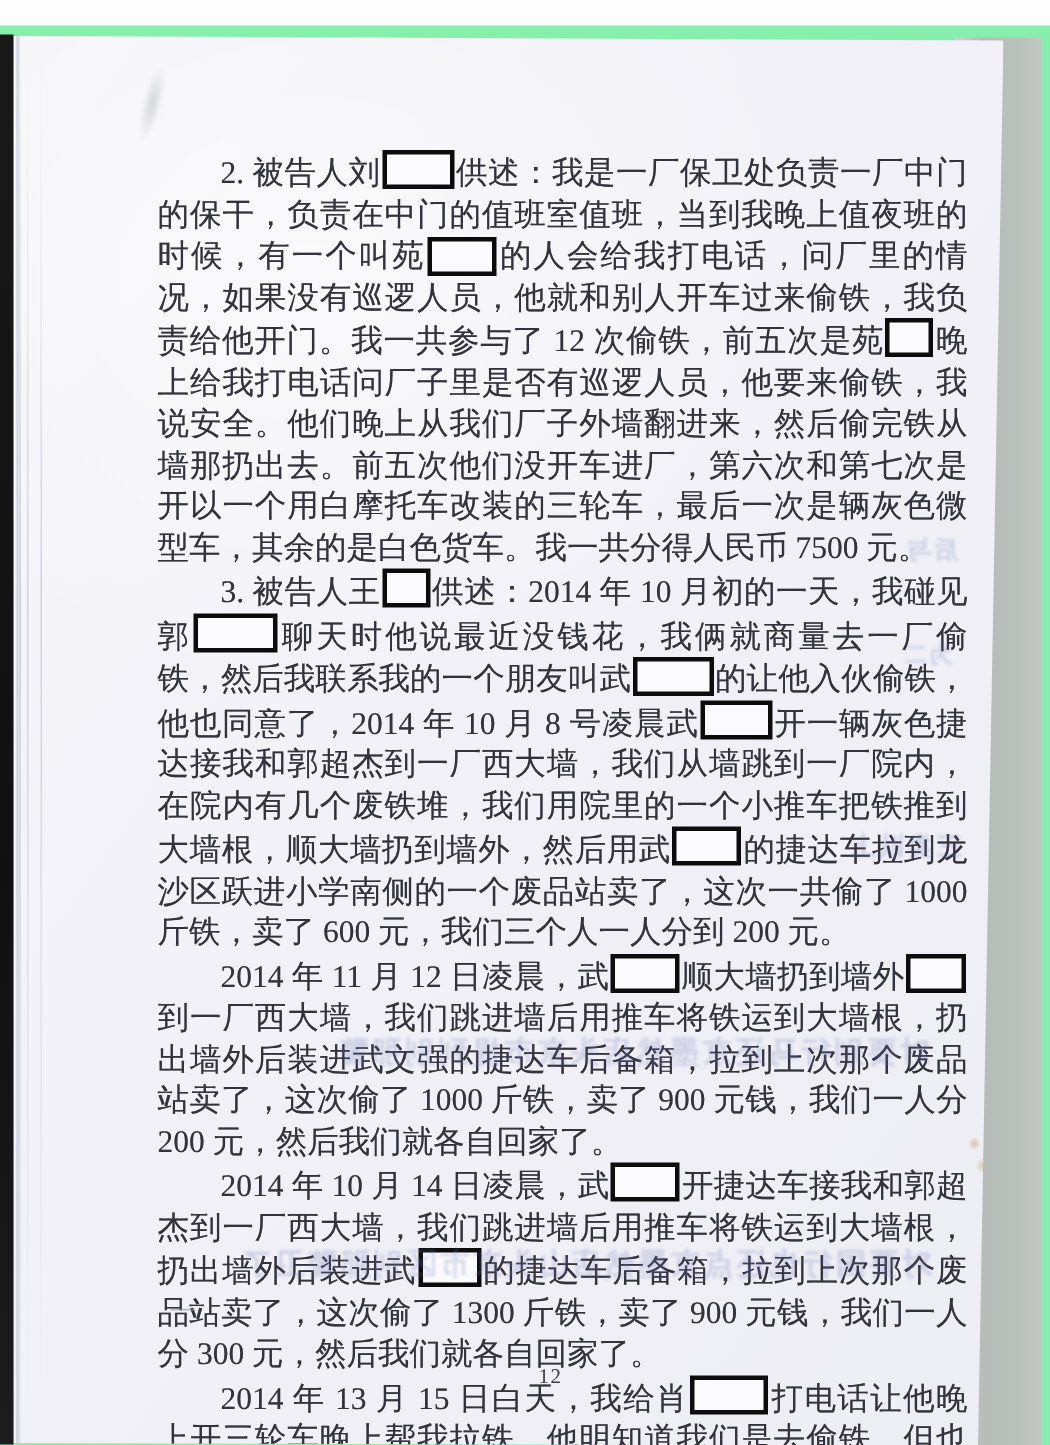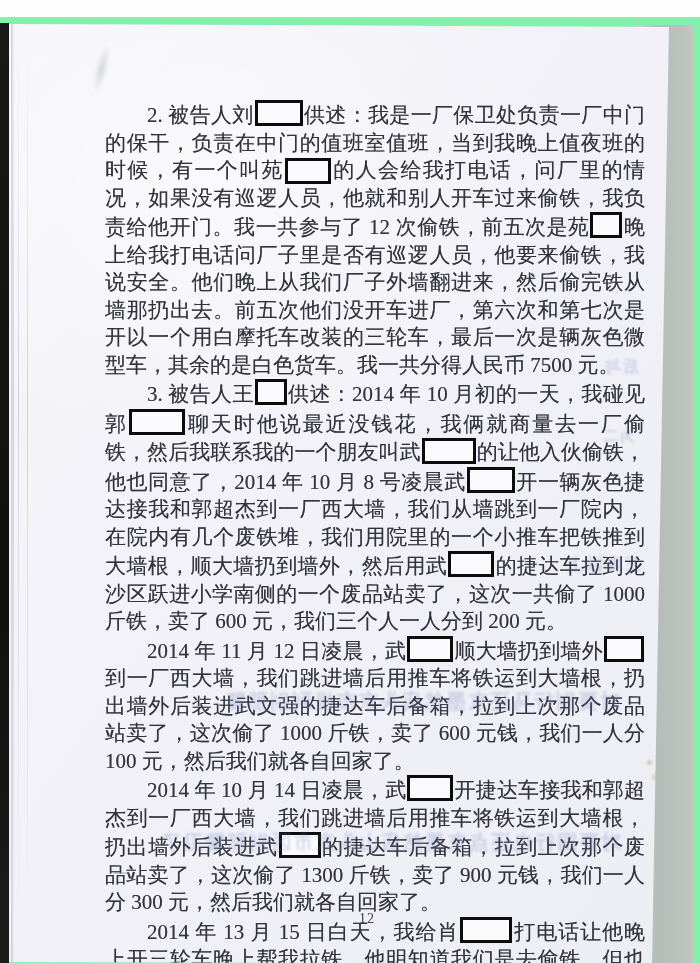--- a/index.html
+++ b/index.html
@@ -86,21 +86,21 @@
     <div id="creases">
         <div class="crease" style="left: 4px;"></div>
         <div class="crease" style="left: 9px;"></div>
         <div class="crease" style="left: 18px;"></div>
       </div>
     <div class="smudge"></div>
 
     <div class="textblock" id="paras">
         <p><span>2. 被告人刘</span><span class="redact" style="width: 42px; vertical-align: -4px;"></span><span>供述：我是一厂保卫处负责一厂中门的保干，负责在中门的值班室值班，当到我晚上值夜班的时候，有一个叫苑</span><span class="redact" style="width: 40px; vertical-align: -7px;"></span><span>的人会给我打电话，问厂里的情况，如果没有巡逻人员，他就和别人开车过来偷铁，我负责给他开门。我一共参与了 12 次偷铁，前五次是苑</span><span class="redact" style="width: 26px; vertical-align: -4px;"></span><span>晚上给我打电话问厂子里是否有巡逻人员，他要来偷铁，我说安全。他们晚上从我们厂子外墙翻进来，然后偷完铁从墙那扔出去。前五次他们没开车进厂，第六次和第七次是开以一个用白摩托车改装的三轮车，最后一次是辆灰色微型车，其余的是白色货车。我一共分得人民币 7500 元。</span></p>
         <p><span>3. 被告人王</span><span class="redact" style="width: 26px; vertical-align: -4px;"></span><span>供述：2014 年 10 月初的一天，我碰见郭</span><span class="redact" style="width: 50px; vertical-align: -4px;"></span><span>聊天时他说最近没钱花，我俩就商量去一厂偷铁，然后我联系我的一个朋友叫武</span><span class="redact" style="width: 48px; vertical-align: -5px;"></span><span>的让他入伙偷铁，他也同意了，2014 年 10 月 8 号凌晨武</span><span class="redact" style="width: 42px; vertical-align: -4px;"></span><span>开一辆灰色捷达接我和郭超杰到一厂西大墙，我们从墙跳到一厂院内，在院内有几个废铁堆，我们用院里的一个小推车把铁推到大墙根，顺大墙扔到墙外，然后用武</span><span class="redact" style="width: 40px; vertical-align: -4px;"></span><span>的捷达车拉到龙沙区跃进小学南侧的一个废品站卖了，这次一共偷了 1000 斤铁，卖了 600 元，我们三个人一人分到 200 元。</span></p>
-        <p><span>2014 年 11 月 12 日凌晨，武</span><span class="redact" style="width: 40px; vertical-align: -4px;"></span><span>顺大墙扔到墙外</span><span class="redact" style="width: 34px; vertical-align: -4px;"></span><span>到一厂西大墙，我们跳进墙后用推车将铁运到大墙根，扔出墙外后装进武文强的捷达车后备箱，拉到上次那个废品站卖了，这次偷了 1000 斤铁，卖了 600 元钱，我们一人分 100 元，然后我们就各自回家了。</span></p>
+        <p><span>2014 年 11 月 12 日凌晨，武</span><span class="redact" style="width: 40px; vertical-align: -4px;"></span><span>顺大墙扔到墙外</span><span class="redact" style="width: 34px; vertical-align: -4px;"></span><span>到一厂西大墙，我们跳进墙后用推车将铁运到大墙根，扔出墙外后装进武文强的捷达车后备箱，拉到上次那个废品站卖了，这次偷了 1000 斤铁，卖了 900 元钱，我们一人分 200 元，然后我们就各自回家了。</span></p>
         <p><span>2014 年 10 月 14 日凌晨，武</span><span class="redact" style="width: 40px; vertical-align: -4px;"></span><span>开捷达车接我和郭超杰到一厂西大墙，我们跳进墙后用推车将铁运到大墙根，扔出墙外后装进武</span><span class="redact" style="width: 36px; vertical-align: -4px;"></span><span>的捷达车后备箱，拉到上次那个废品站卖了，这次偷了 1300 斤铁，卖了 900 元钱，我们一人分 300 元，然后我们就各自回家了。</span></p>
         <p><span>2014 年 13 月 15 日白天，我给肖</span><span class="redact" style="width: 46px; vertical-align: -4px;"></span><span>打电话让他晚上开三轮车晚上帮我拉铁，他明知道我们是去偷铁，但也答应了。2014</span></p>
       </div>
 
     <div id="ghosts">
         <div class="ghost" style="left: 215px; top: 671px; font-size: 20px;">对要别行马还京墨然店头京市提到别那警</div>
         <div class="ghost" style="left: 150px; top: 812px; font-size: 20px;">对要国行也还点京墨然店山头京市区别那警卫了</div>
         <div class="ghost" style="left: 556px; top: 536px; font-size: 17px;">三卖以上</div>
         <div class="ghost" style="left: 594px; top: 340px; font-size: 16px;">后与</div>
         <div class="ghost" style="left: 592px; top: 410px; font-size: 15px;">为二</div>

